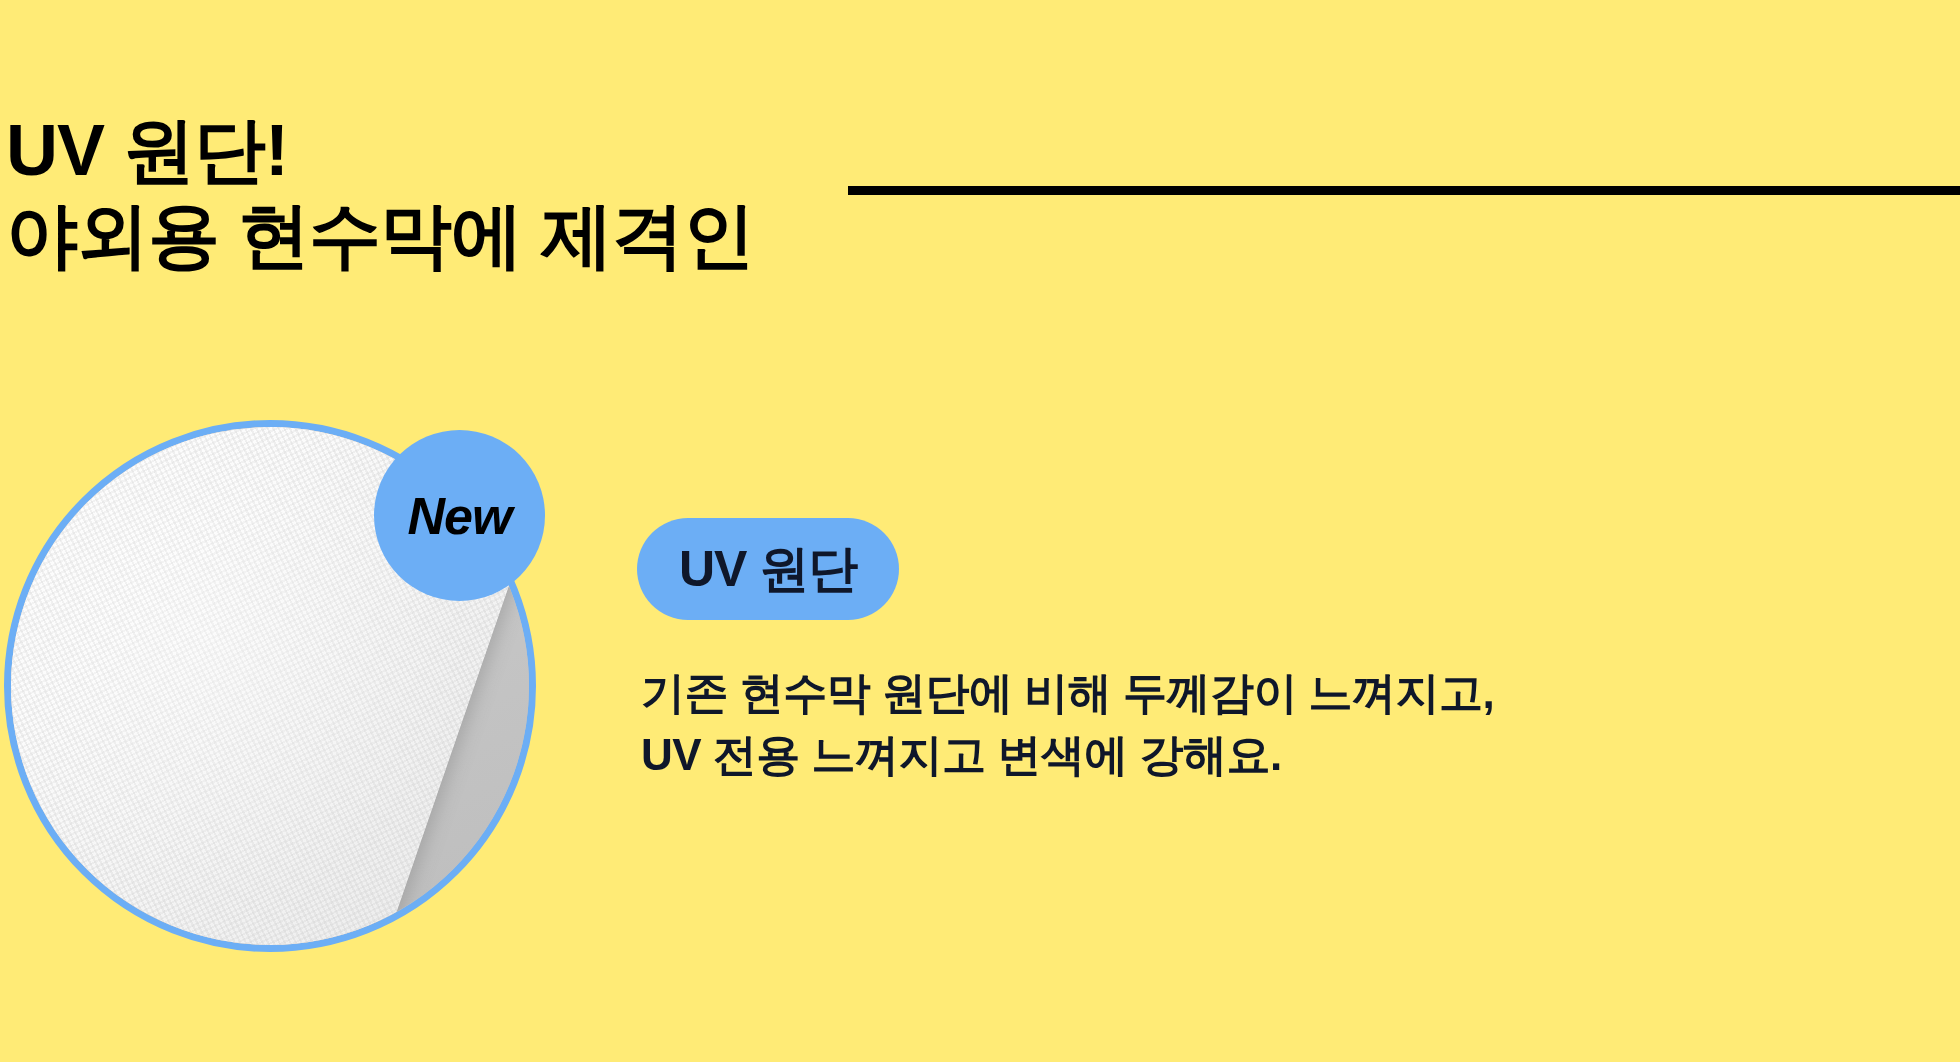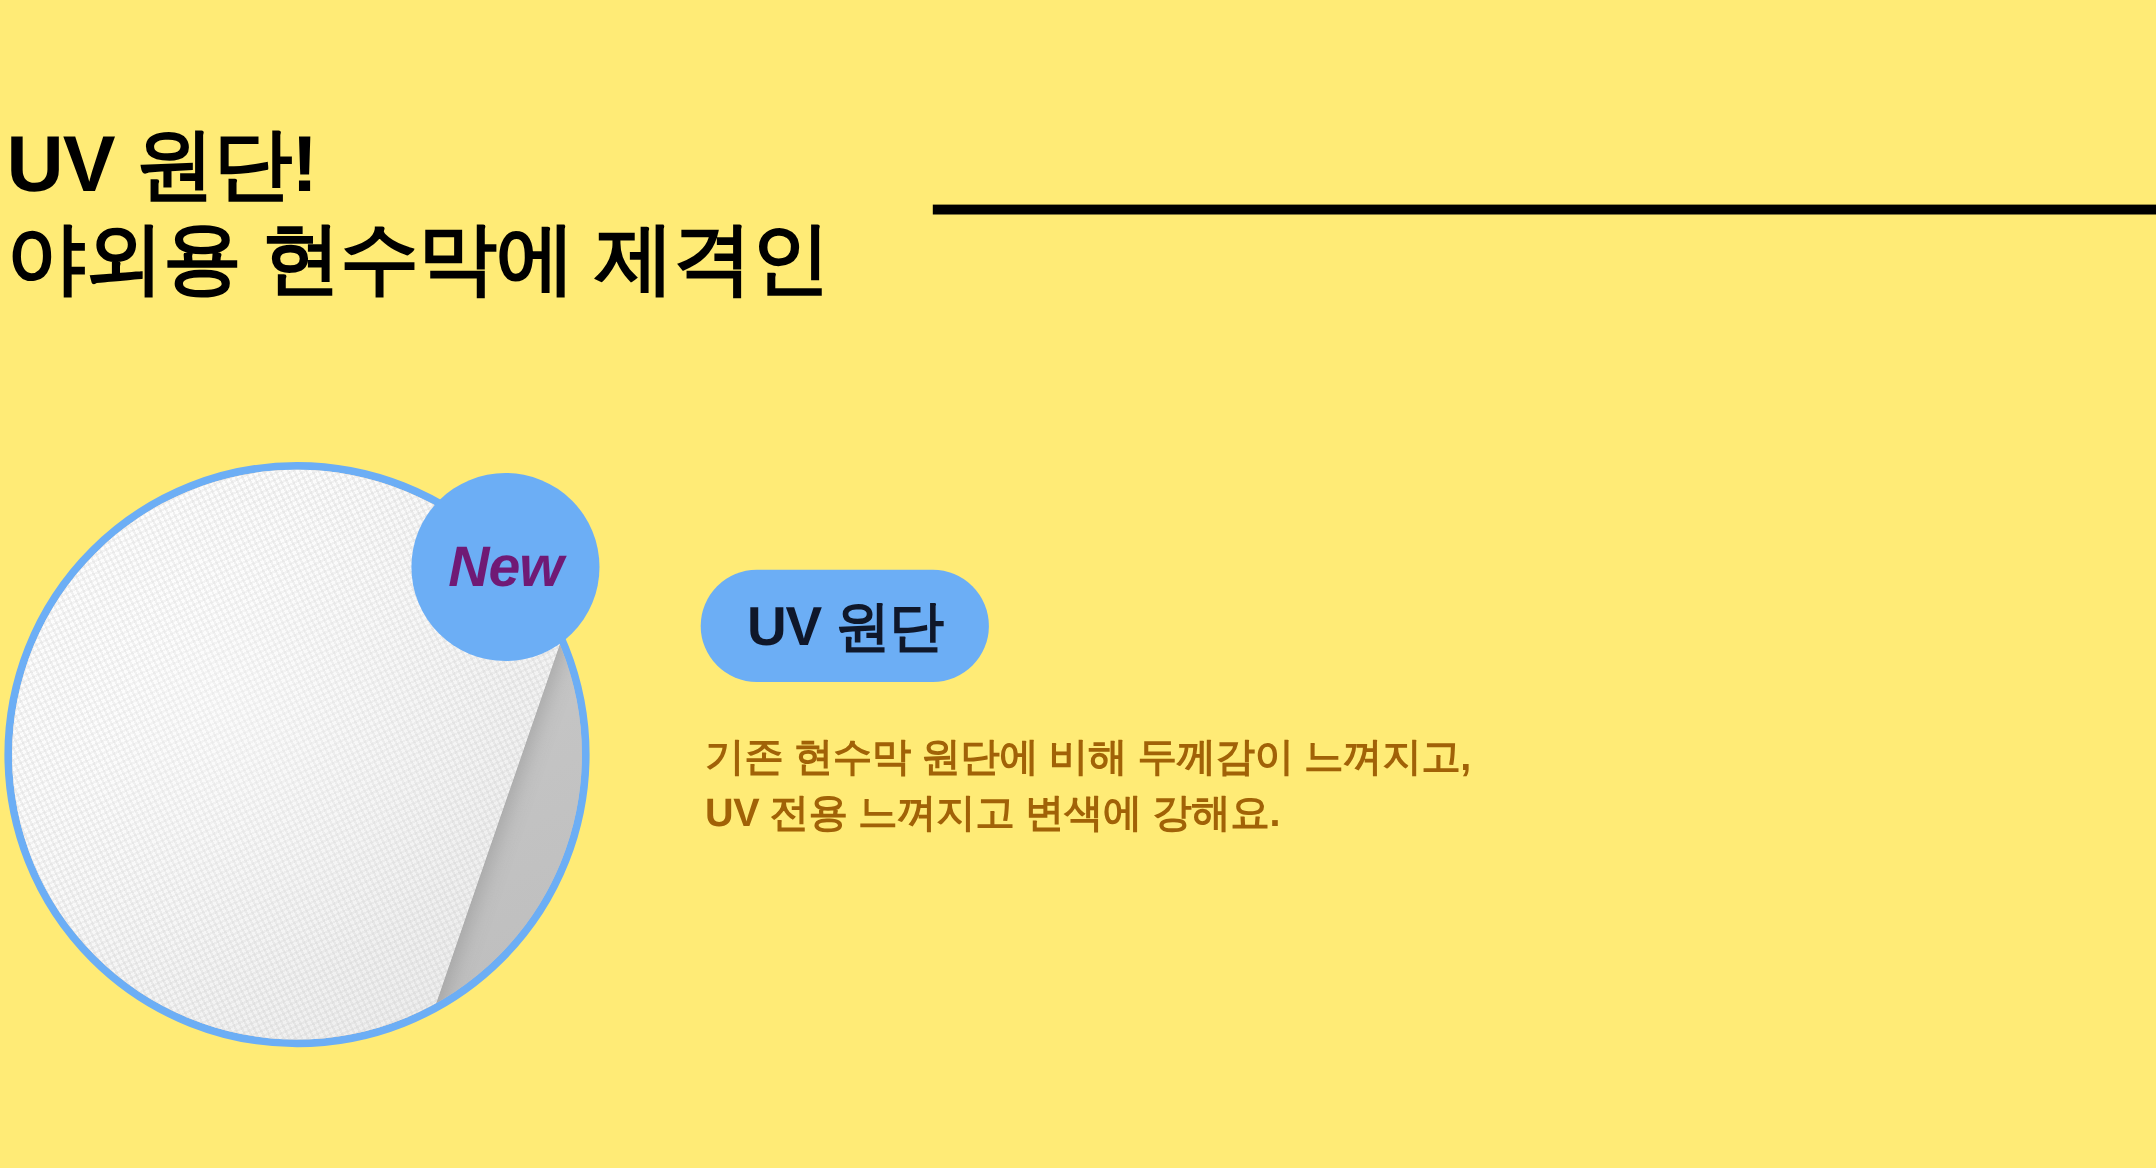--- a/index.html
+++ b/index.html
@@ -91,21 +91,21 @@
     top: 430px;
     width: 171px;
     height: 171px;
     border-radius: 50%;
     background: #6caef5;
     display: flex;
     align-items: center;
     justify-content: center;
   }
   .new-bubble .new-text {
-    color: #701a75;
+    color: #000000;
     font-size: 52px;
     font-weight: 700;
     font-style: italic;
     letter-spacing: -1px;
   }
 
   
   .uv-pill {
     position: absolute;
     left: 637px;
@@ -125,22 +125,22 @@
     letter-spacing: -1px;
     line-height: 1;
     white-space: nowrap;
   }
 
   
   .description {
     position: absolute;
     left: 641px;
     top: 662px;
-    color: #a16207;
-    font-size: 36px;
+    color: #0f172a;
+    font-size: 44px;
     font-weight: 700;
     line-height: 1.42;
     letter-spacing: -0.5px;
     white-space: nowrap;
   }
   .description .line {
     display: block;
   }
 </style>
 </head>

